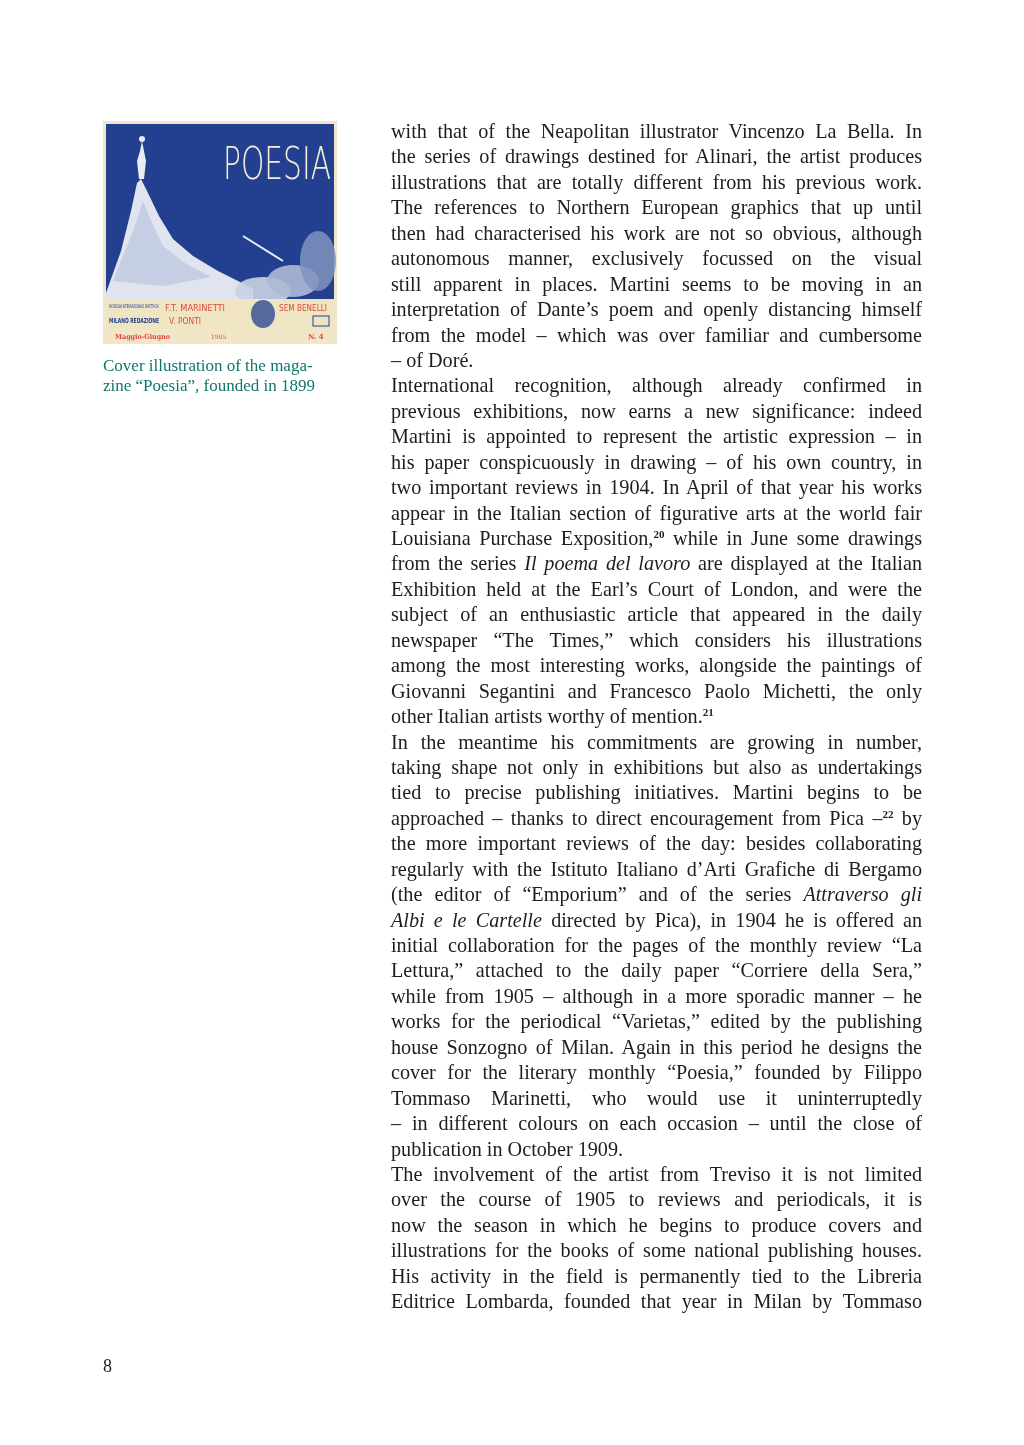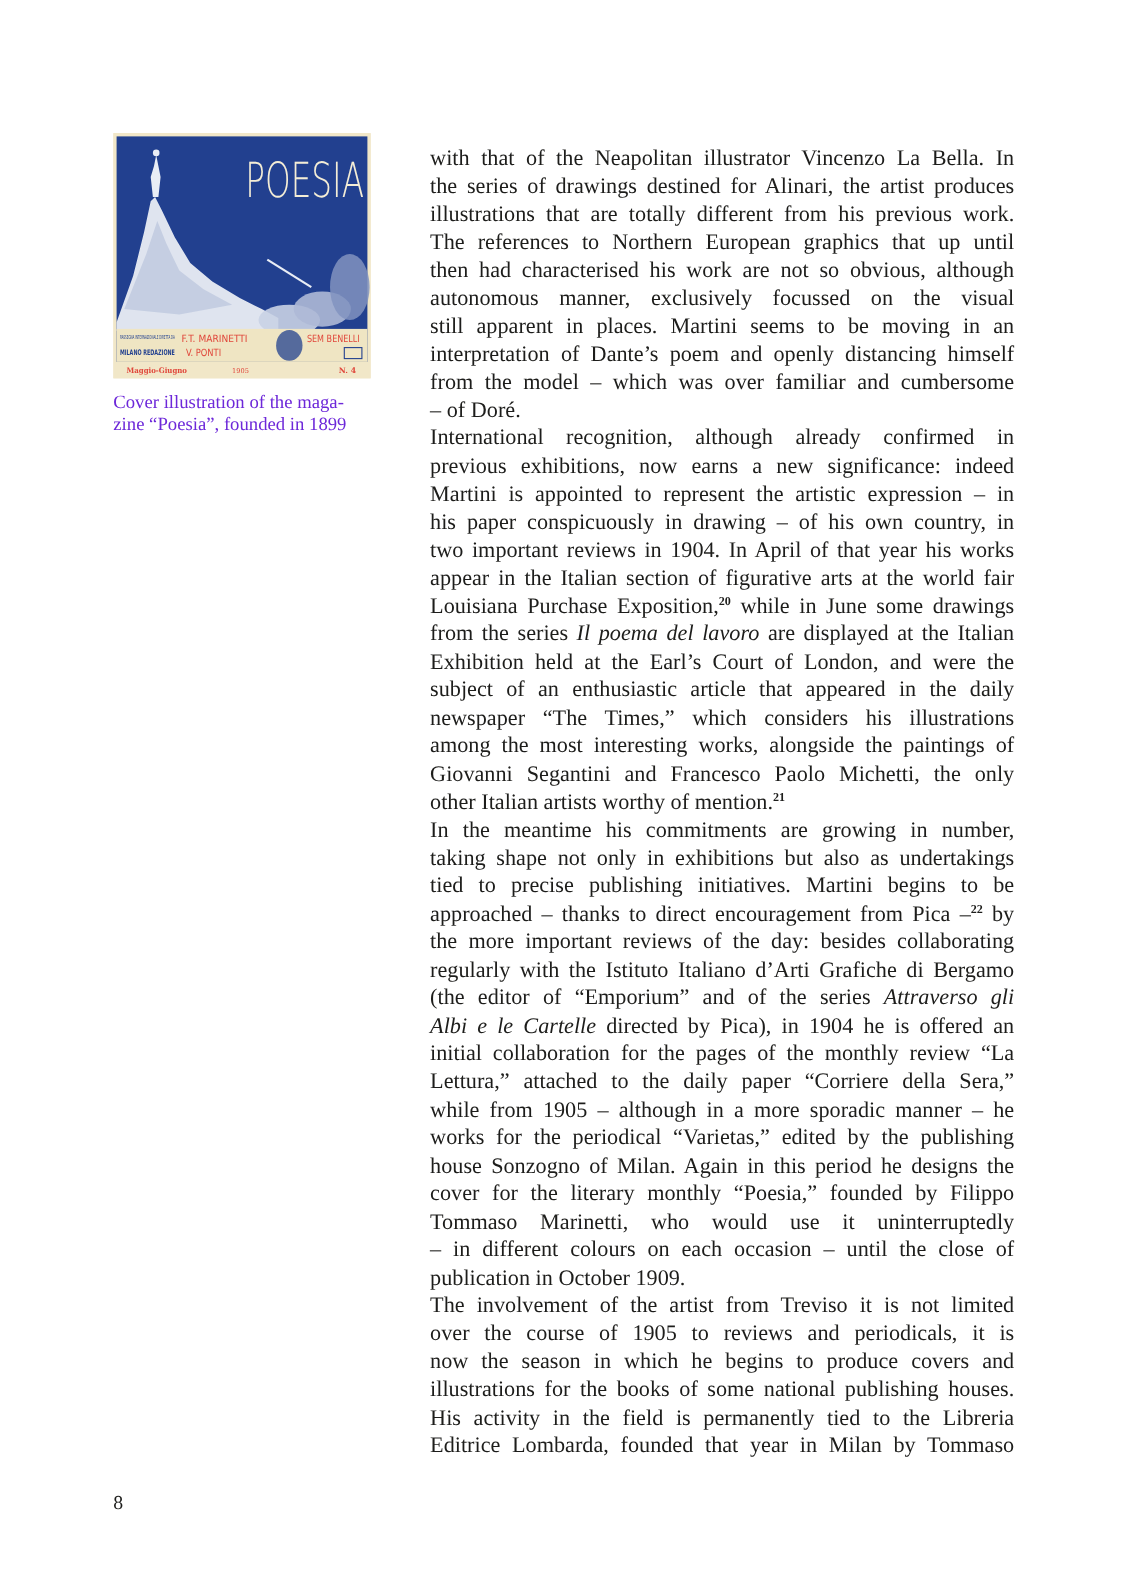--- a/index.html
+++ b/index.html
@@ -5,26 +5,26 @@
   html, body { margin: 0; padding: 0; background: #ffffff; }
   body { width: 1024px; height: 1445px; position: relative; overflow: hidden;
          font-family: "DejaVu Serif", "Liberation Serif", serif; color: #1d1d1b; }
   .page { position: absolute; left: 0; top: 0; width: 884px; height: 1445px; background: #fff; padding-left: 40px; }
 
   
   .figure { position: absolute; left: 103px; top: 121px; width: 234px; height: 223px; }
   .cover { position: absolute; left: 0; top: 0; width: 234px; height: 223px; background: #f1e7c8; }
   .cover svg { display: block; }
   .caption { position: absolute; left: 103px; top: 356px; width: 240px;
-             font-family: "Liberation Serif", serif; font-size: 17px; line-height: 20px; color: #6d28d9; }
+             font-family: "Liberation Serif", serif; font-size: 17px; line-height: 20px; color: #0f766e; }
   .caption span { display: block; white-space: nowrap; }
 
   
   .body-text { position: absolute; left: 391px; top: 119px; width: 531px;
-               font-family: "Liberation Serif", serif; font-size: 20.2px; line-height: 25.45px; color: #1d1d1b; margin-top: 13px; }
+               font-family: "Liberation Serif", serif; font-size: 20.2px; line-height: 25.45px; color: #1d1d1b; }
   .line { display: block; white-space: nowrap; text-align: justify; text-align-last: justify; height: 25.45px; }
   .line.last { text-align-last: left; }
   .line i { font-style: italic; }
   sup { font-size: 11px; line-height: 0; vertical-align: 7px; font-weight: bold; }
 
   .page-number { position: absolute; left: 103px; top: 1356px; font-family: "Liberation Serif", serif;
                  font-size: 18px; color: #1d1d1b; }
 </style>
 </head>
 <body>

